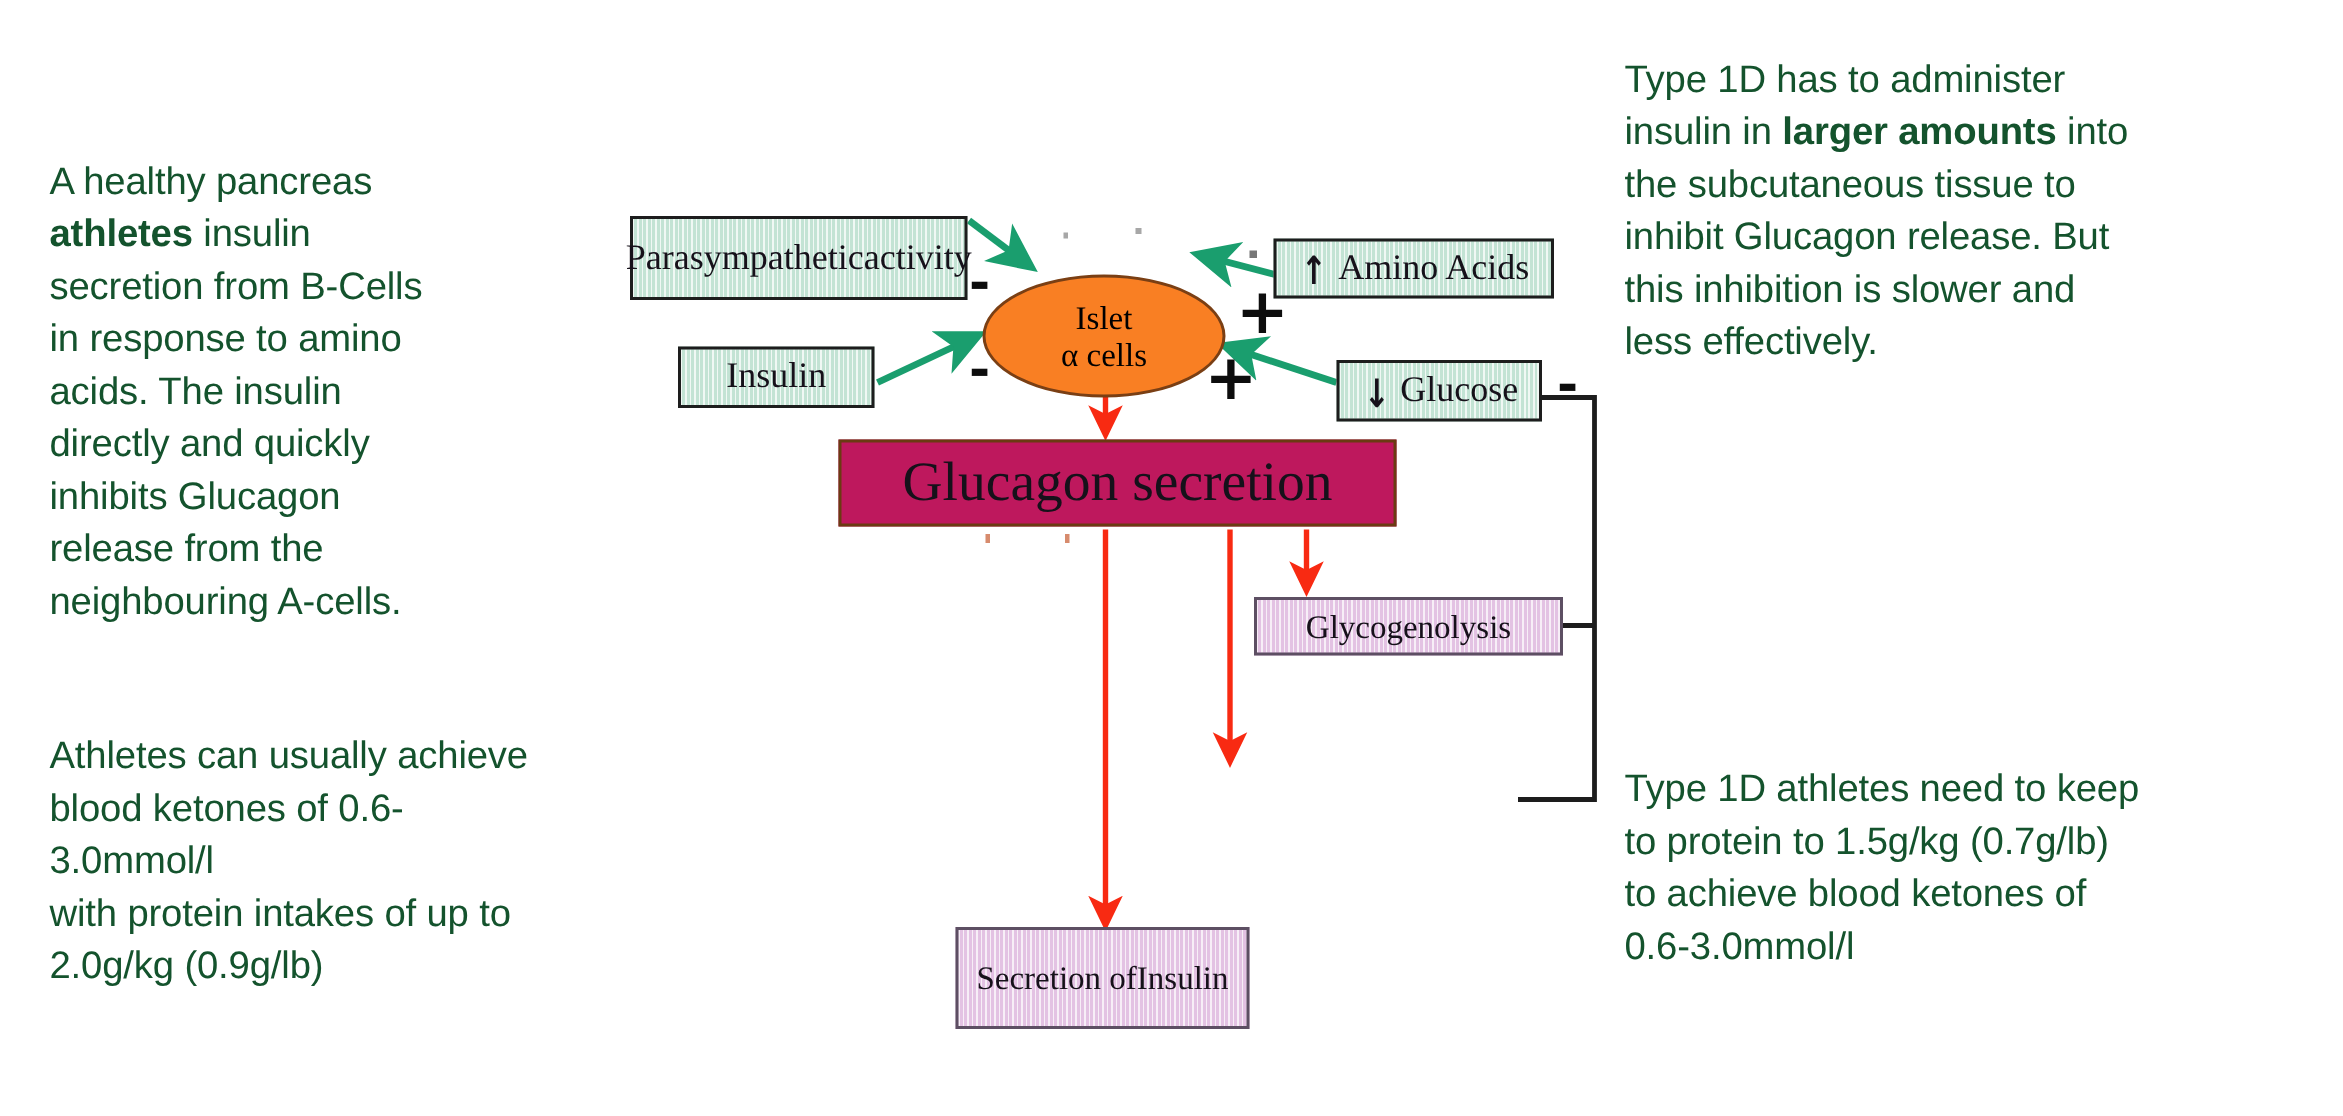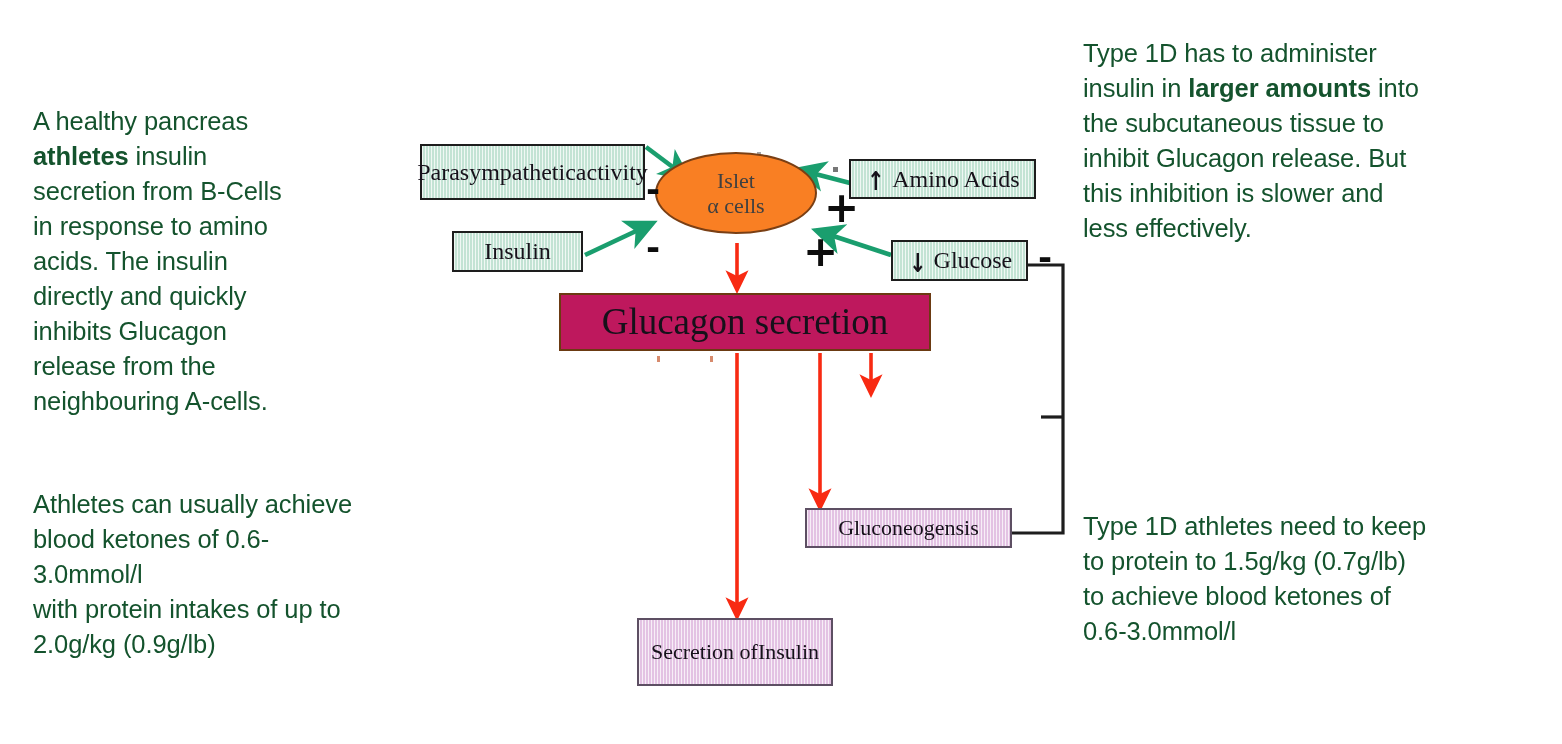--- a/index.html
+++ b/index.html
@@ -79,34 +79,34 @@
     background: #be185d;
     border: 2px solid #6b3a12;
     font-size: 37px;
     line-height: 40px;
   }
 
   
   #node-islet-alpha-cells {
     position: absolute;
     left: 655px;
-    top: 152px;
+    top: 183px;
     width: 158px;
     height: 78px;
     border-radius: 50%;
     background: #f97f23;
     border: 2px solid #7a3f14;
     display: flex;
     flex-direction: column;
     align-items: center;
     justify-content: center;
     font-family: "Liberation Serif", serif;
     font-size: 22px;
     line-height: 25px;
-    color: #404040;
+    color: #000000;
   }
 
   
   .dirarrow {
     display: inline-block;
     font-family: "DejaVu Sans", sans-serif;
     font-size: 26px;
     line-height: 1;
     font-weight: 700;
     transform: scaleX(0.8);
@@ -220,24 +220,24 @@
 
   <div id="node-islet-alpha-cells">
     <span>Islet</span>
     <span>α cells</span>
   </div>
 
   <div class="node orange" id="node-glucagon-secretion" style="left:559px; top:293px; width:372px; height:58px;">
     <span>Glucagon secretion</span>
   </div>
 
-
-  <div class="node purple" id="node-gluconeogensis" style="left:805px; top:508px; width:207px; height:40px;">
-    <span>Gluconeogensis</span>
-  </div>
+  <div class="node purple" id="node-glycogenolysis" style="left:836px; top:398px; width:206px; height:39px;">
+    <span>Glycogenolysis</span>
+  </div>
+
 
   <div class="node purple" id="node-secretion-of-insulin" style="left:637px; top:618px; width:196px; height:68px; ">
     <span>Secretion of</span>
     <span>Insulin</span>
   </div>
 
   <span class="sign minus" style="left:646px; top:172px;">-</span>
 
   <span class="sign minus" style="left:646px; top:230px;">-</span>
 

